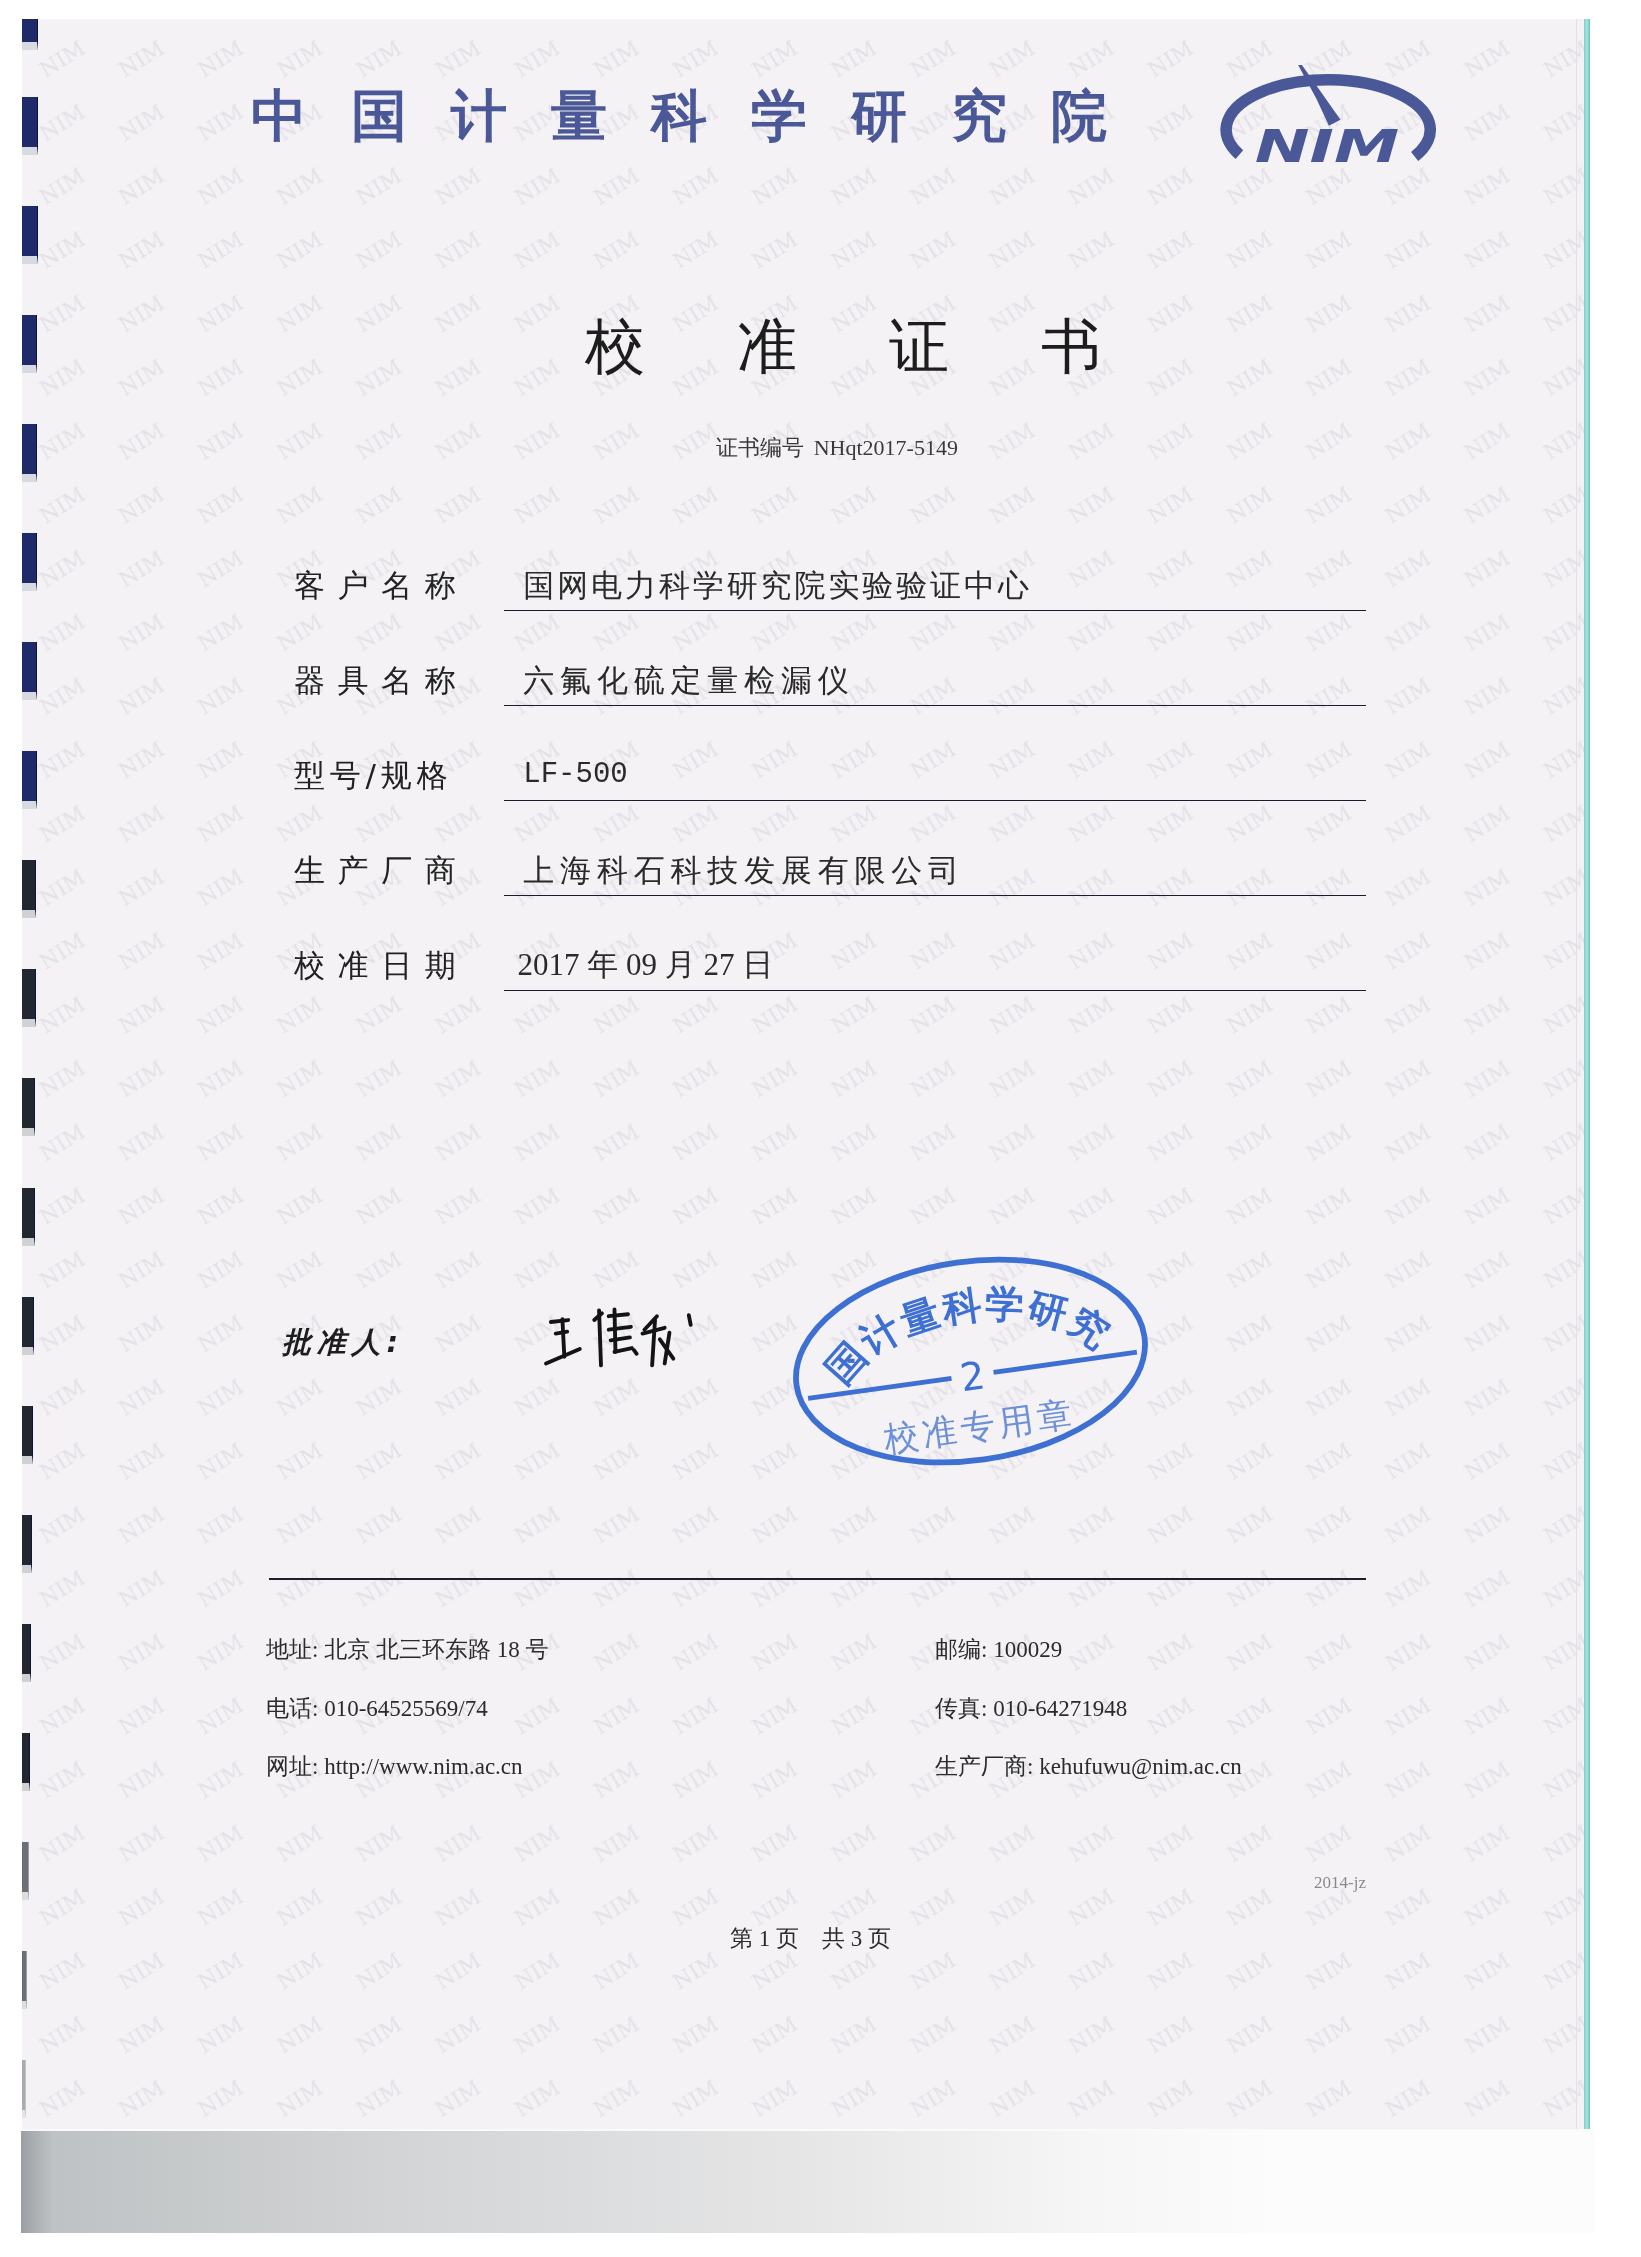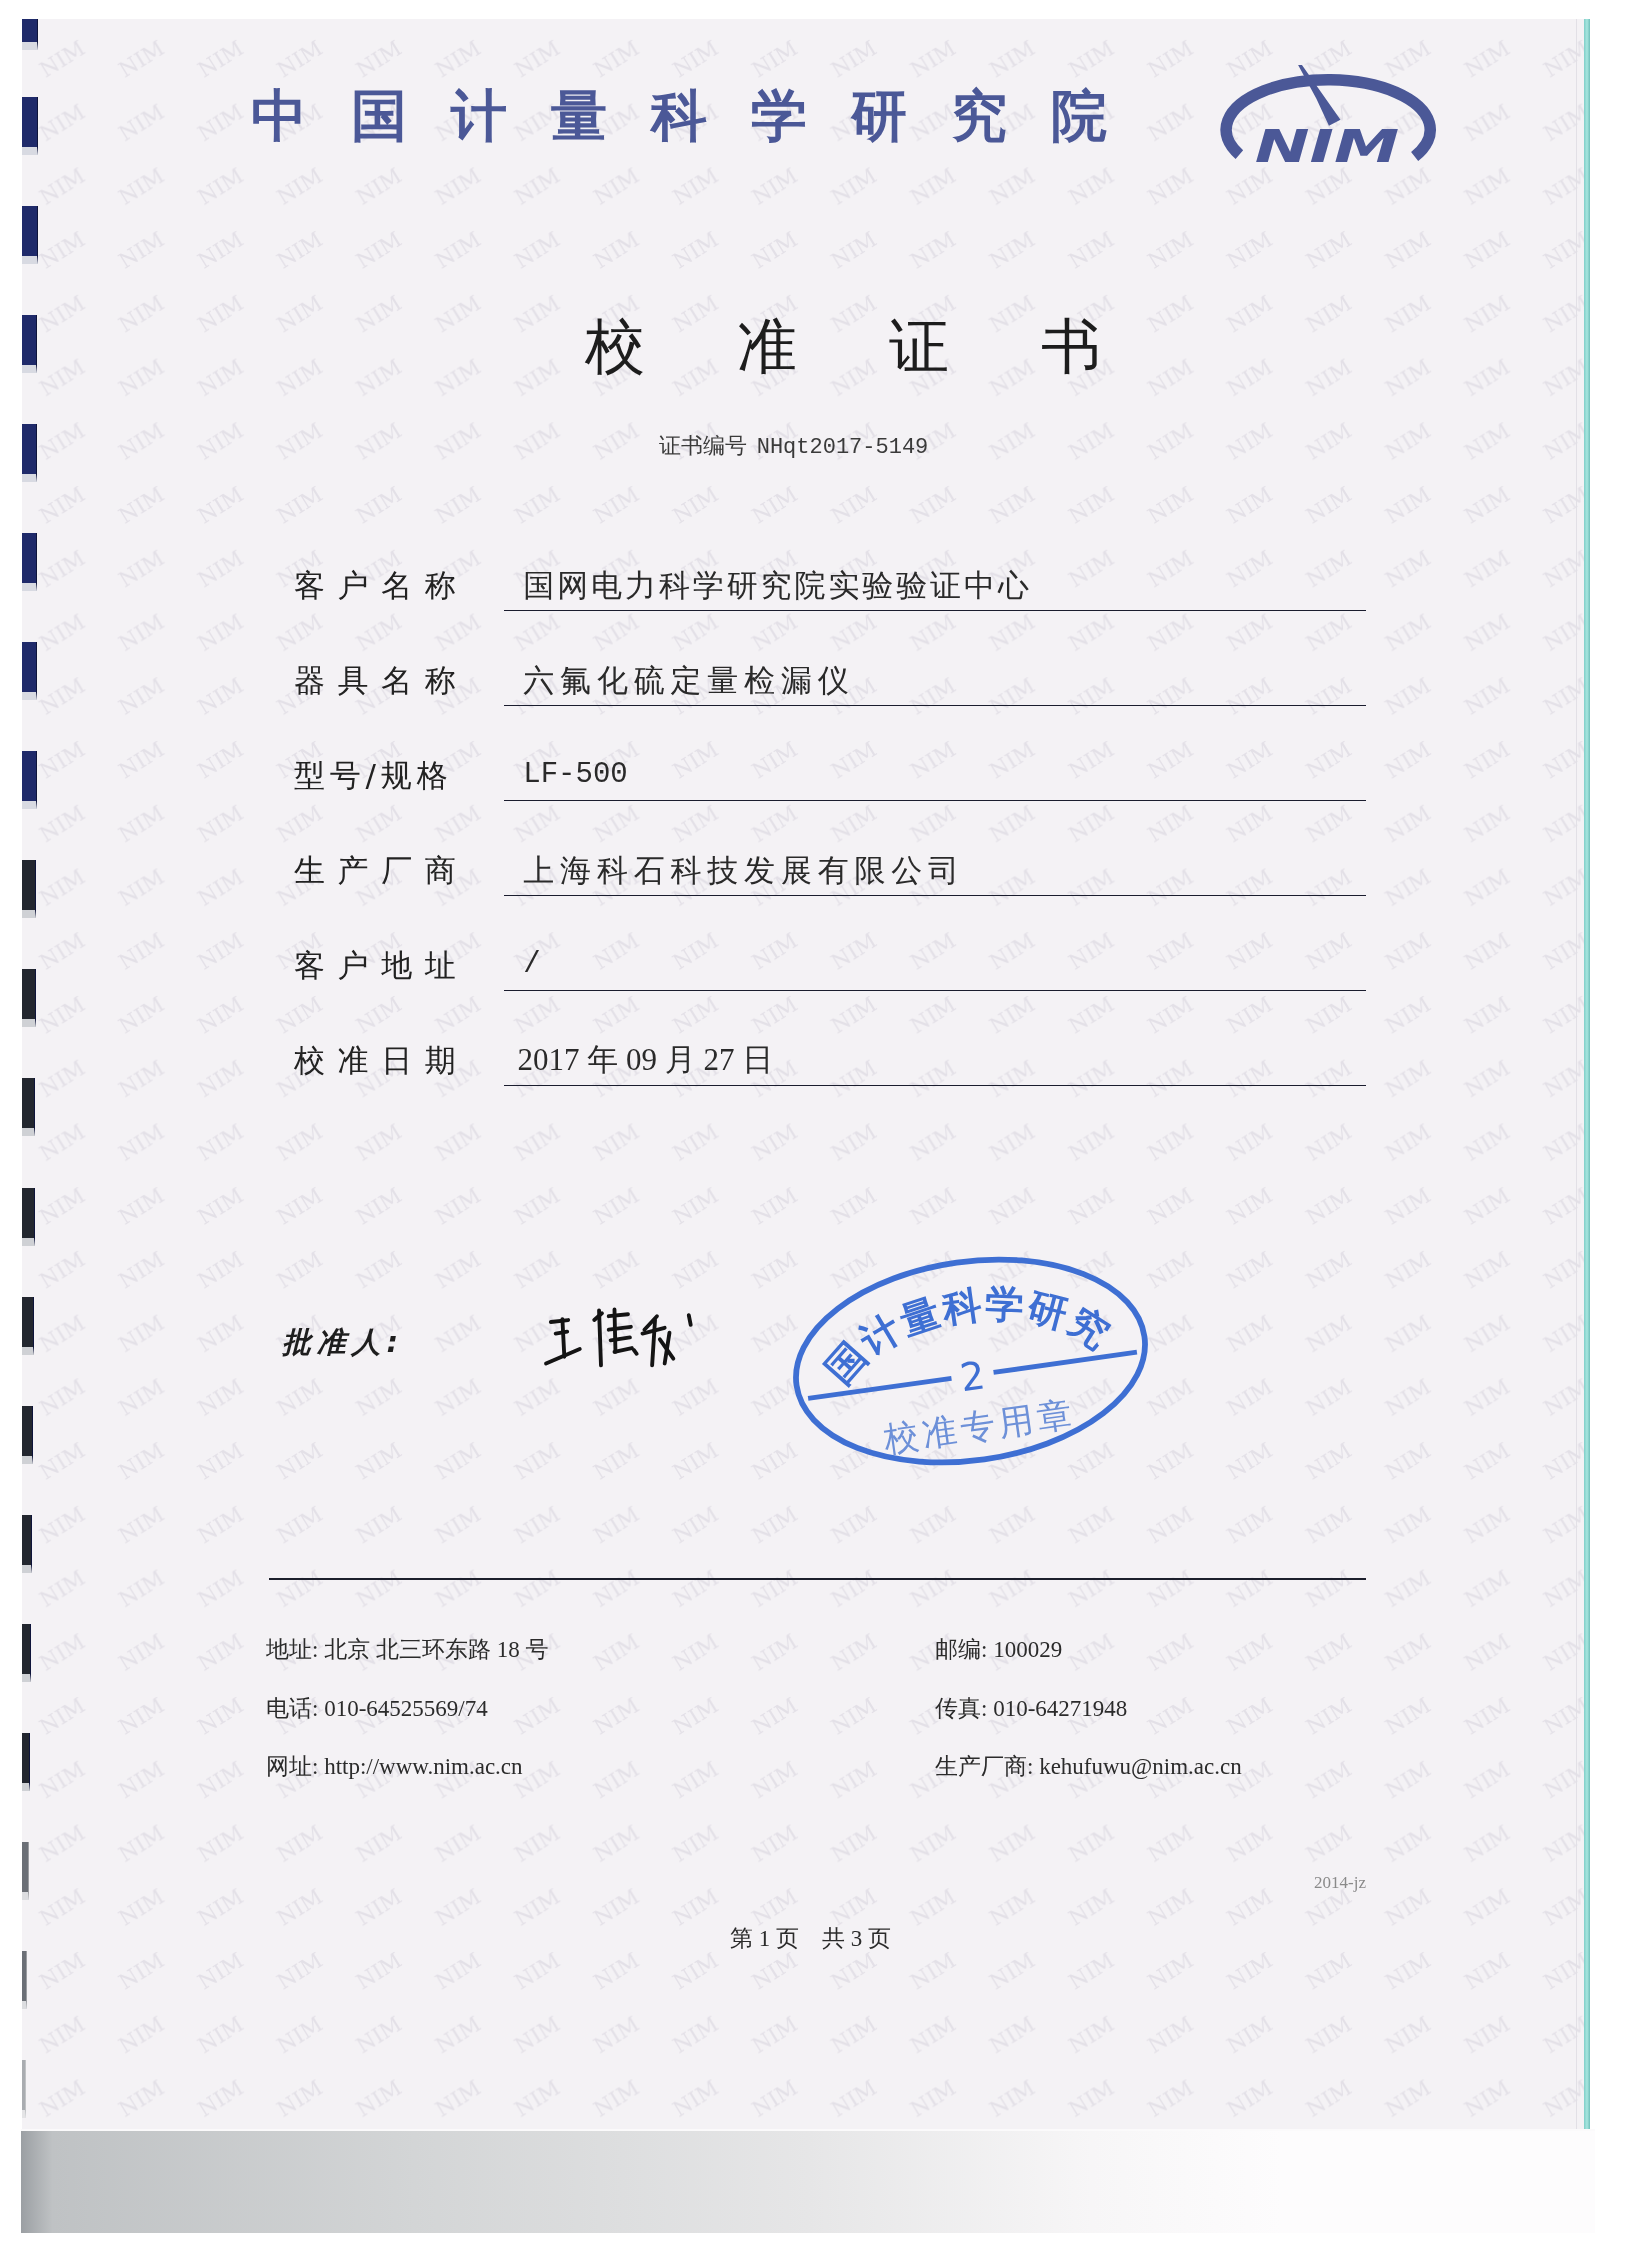--- a/index.html
+++ b/index.html
@@ -19,22 +19,22 @@
   .ring.light { background:#a9acb0; border-bottom-color:#e4e4e6; border-right-color:#c0c2c4; }
 
   .watermark { position:absolute; left:22px; top:19.3px; width:1562px; height:2112px; }
 
   .abs { position:absolute; white-space:nowrap; }
   .institute-name { left:251px; top:81px; font-size:56px; line-height:70px; letter-spacing:44px;
                     color:#4b5897; font-weight:bold; font-family:"DejaVu Sans", sans-serif; }
   .logo { left:1216px; top:64px; width:222px; height:104px; }
 
   .doc-title { left:585px; top:311px; font-size:60px; line-height:70px; letter-spacing:92px; color:#1d1d1d; }
-  .cert-no { left:659px; top:434px; font-size:22px; line-height:27px; color:#3a3a3a;
-             font-family:Liberation Mono, monospace; }
+  .cert-no { left:716px; top:434px; font-size:22px; line-height:27px; color:#3a3a3a;
+             font-family:Liberation Serif, serif; }
   .cert-no .gap { display:inline-block; width:9.7px; }
 
   .fields { position:absolute; left:294px; top:558px; width:1072px; }
   .field-row { position:relative; height:54px; margin-bottom:41px; display:flex; align-items:flex-start; }
   .field-label { width:210px; font-size:31px; line-height:54px; letter-spacing:12.6px; color:#222;
                  font-family:"DejaVu Sans", sans-serif; }
   .field-label.tight { letter-spacing:4.8px; }
   .field-value { position:absolute; left:210px; right:0; top:0; height:52px; border-bottom:1.9px solid #1a1d2e;
                  padding-left:19.3px; font-size:31px; line-height:54px; letter-spacing:5.8px; color:#2a2a2a;
                  font-family:"DejaVu Sans", sans-serif; font-weight:300; }
@@ -123,24 +123,20 @@
   </div>
   <div class="field-row">
     <span class="field-label tight">型号/规格</span>
     <span class="field-value latin">LF-500</span>
   </div>
   <div class="field-row">
     <span class="field-label">生产厂商</span>
     <span class="field-value">上海科石科技发展有限公司</span>
   </div>
   <div class="field-row">
-    <span class="field-label">客户地址</span>
-    <span class="field-value latin">/</span>
-  </div>
-  <div class="field-row">
     <span class="field-label">校准日期</span>
     <span class="field-value date">2017 年 09 月 27 日</span>
   </div>
 </div>
 
 <div class="abs approver-label">批准人:</div>
 
 <svg class="abs signature" viewBox="0 0 180 85">
   <g fill="none" stroke="#141414" stroke-width="4" stroke-linecap="round" stroke-linejoin="round">
     <path d="M10,29 L28,27"></path>

